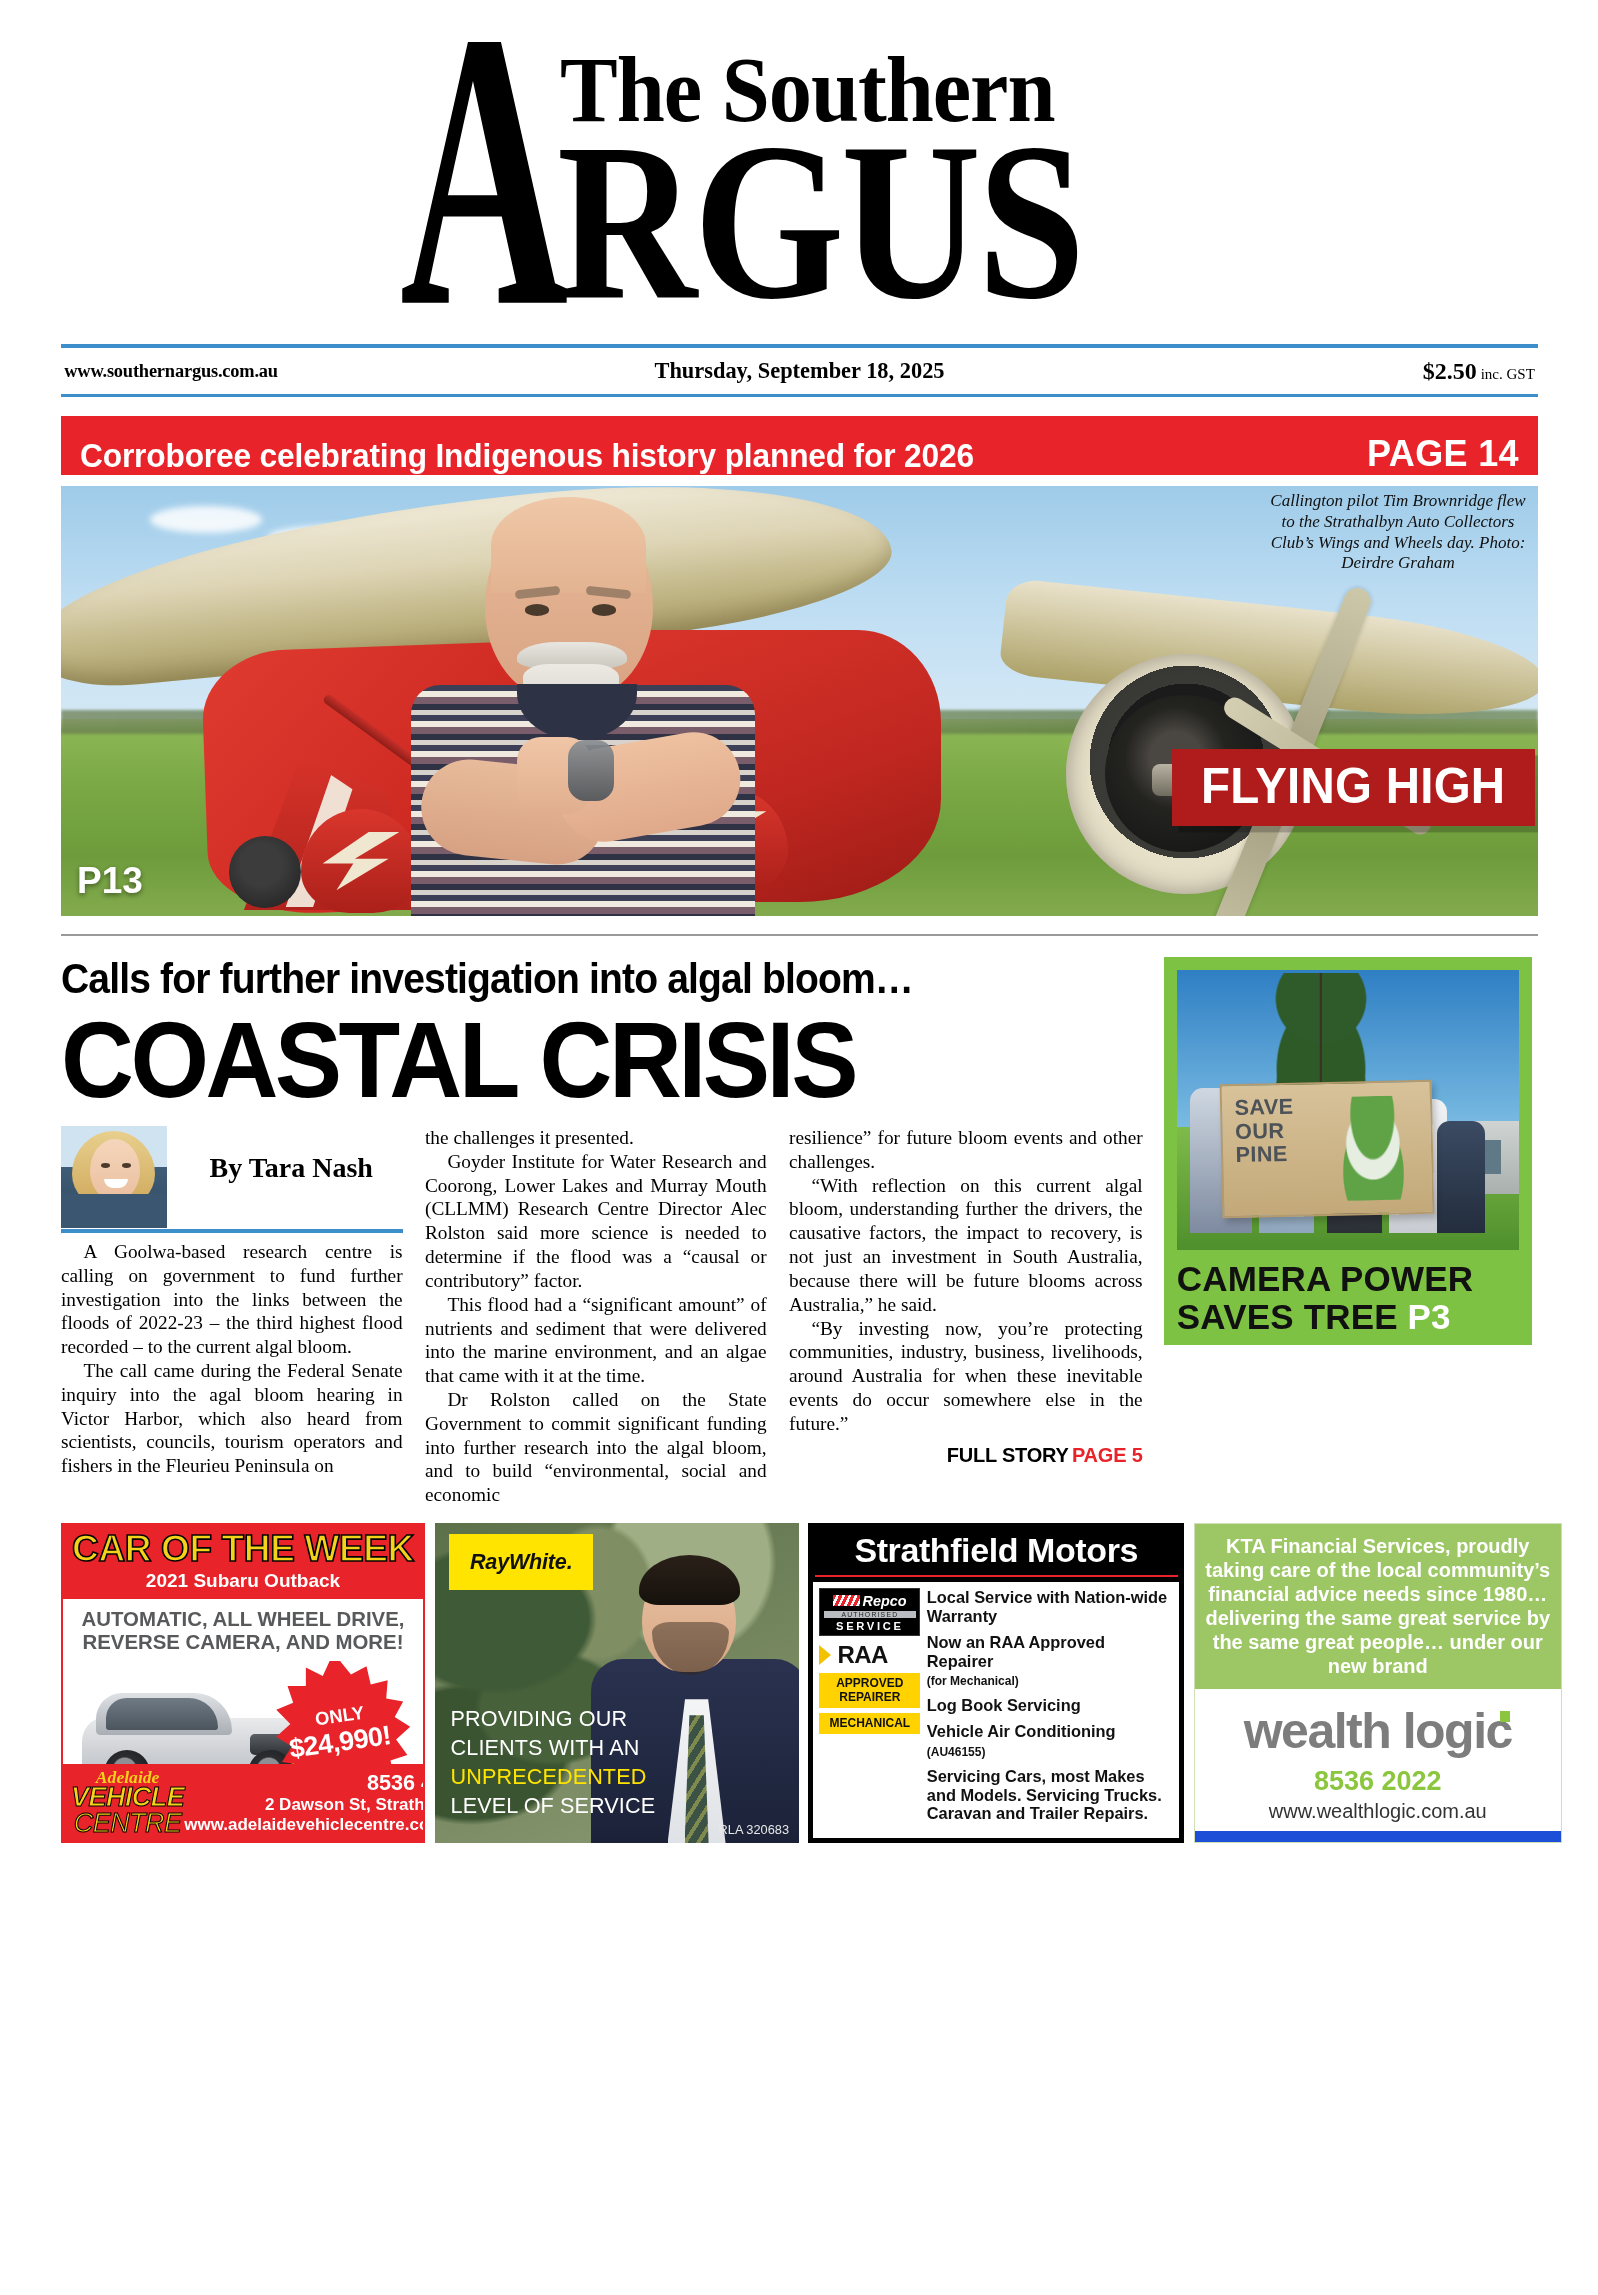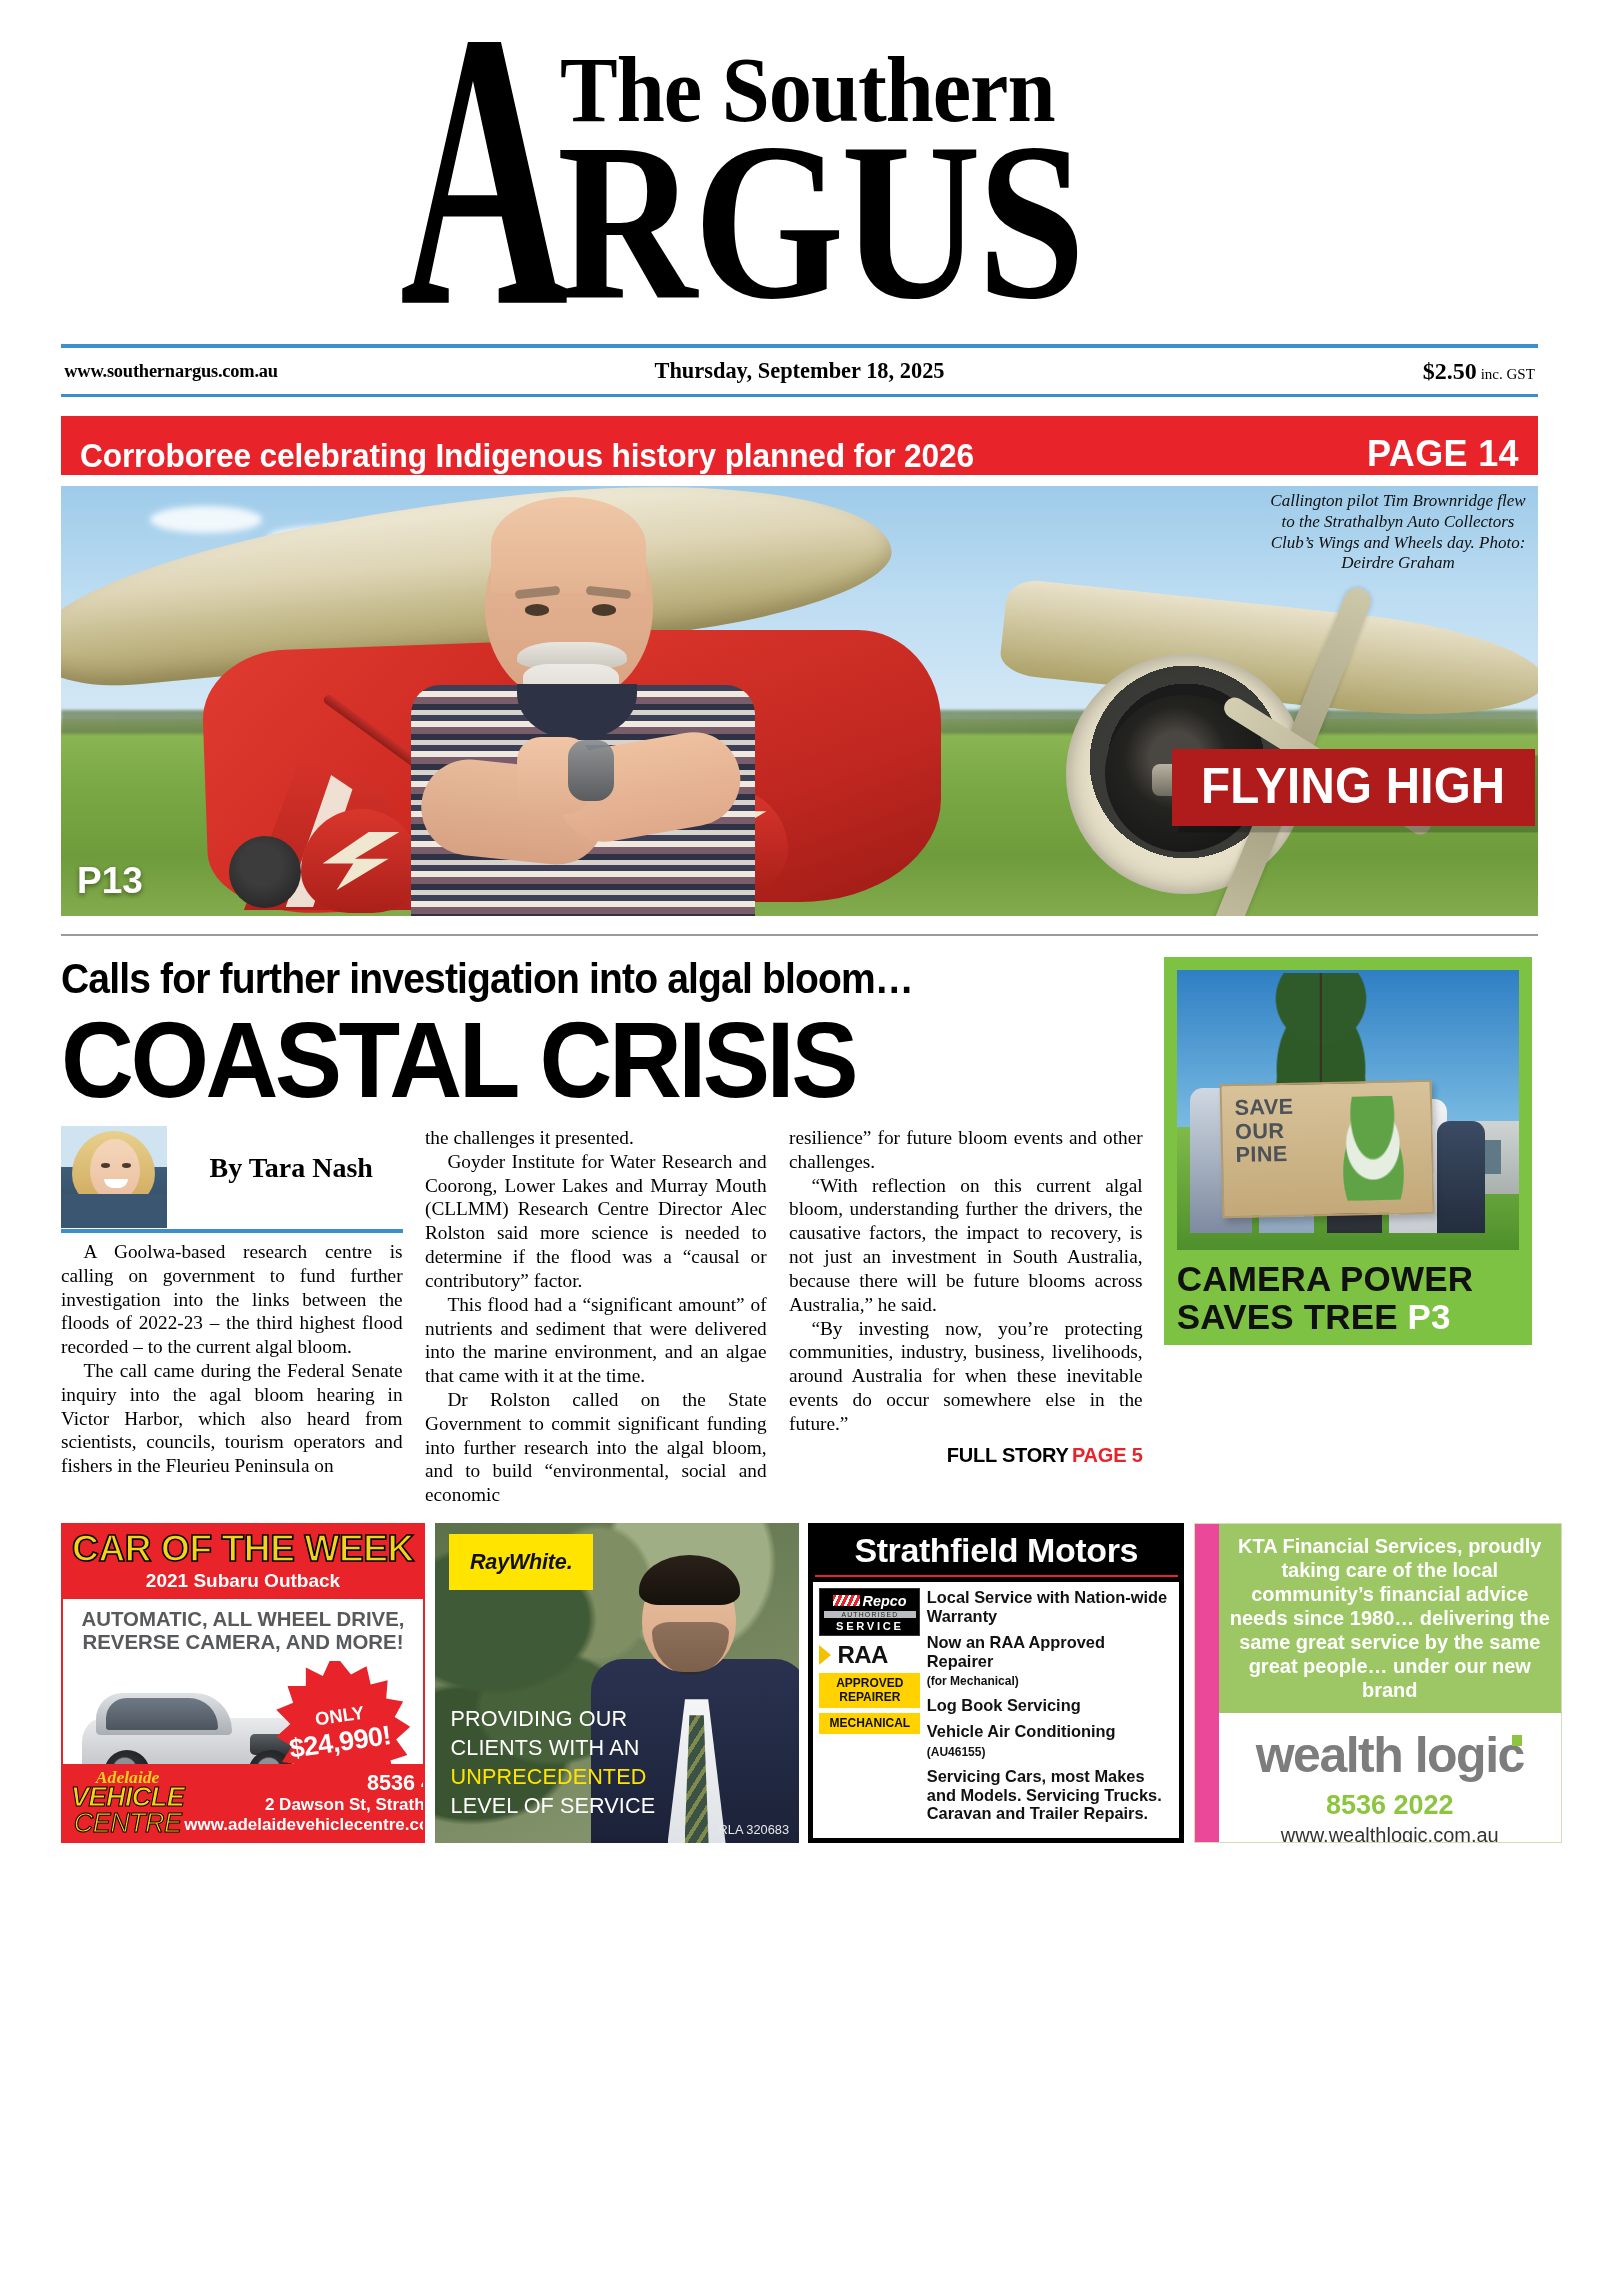--- a/index.html
+++ b/index.html
@@ -687,21 +687,21 @@
   }
   .sm-list { flex:1; }
   .sm-li {
     font-family:"Liberation Sans", sans-serif; font-weight:700;
     font-size: 16.4px; line-height:1.14; color:#111; margin-bottom: 7.2px;
   }
   .sm-li .sm-small { font-size: 12px; }
   .sm-foot { text-align:center; padding-top: 8px; }
 
   
-  .ad-wl { background:#ec4899; border: 1.6px solid #cfe0b6; padding-left: 24px; }
+  .ad-wl { background:#1d4ed8; border: 1.6px solid #cfe0b6; }
   .wl-green {
     background:#9DC765; padding: 9.6px 8px 11.2px 8px; text-align:center;
   }
   .wl-green p {
     color:#fff; font-family:"Liberation Sans", sans-serif; font-weight:700;
     font-size: 20px; line-height:1.2;
   }
   .wl-white { background:#fff; padding: 12.8px 8px 8px 8px; text-align:center; }
   .wl-logo {
     font-family:"Liberation Sans", sans-serif; font-weight:700;

